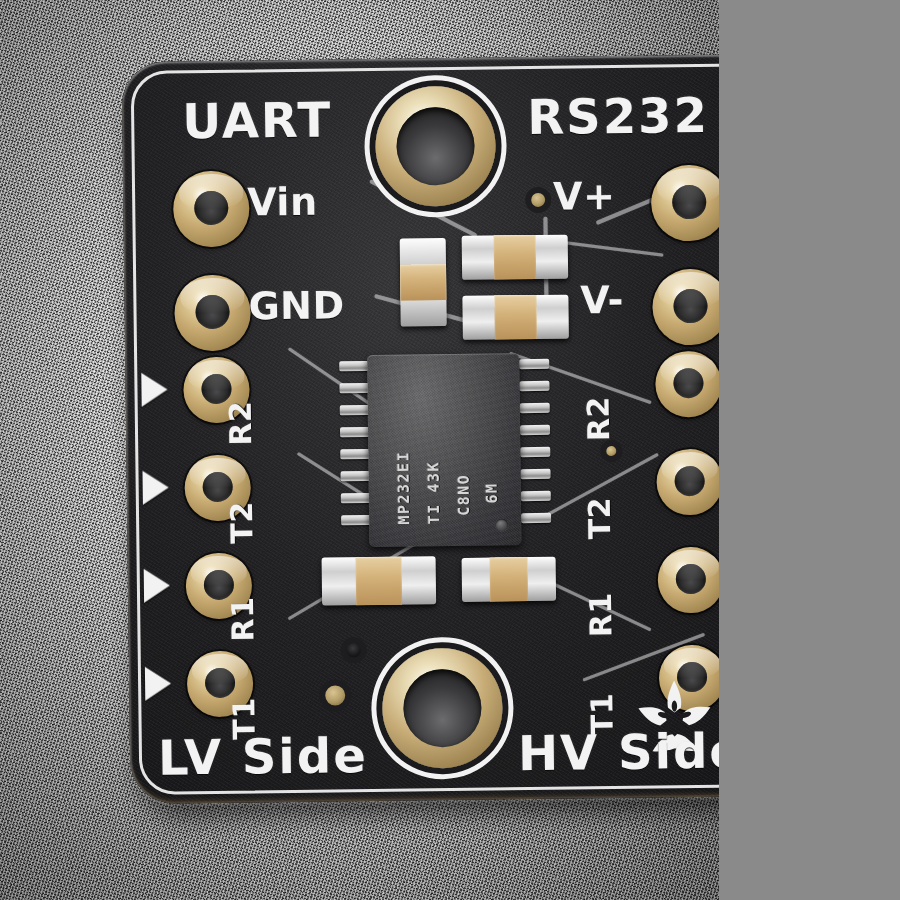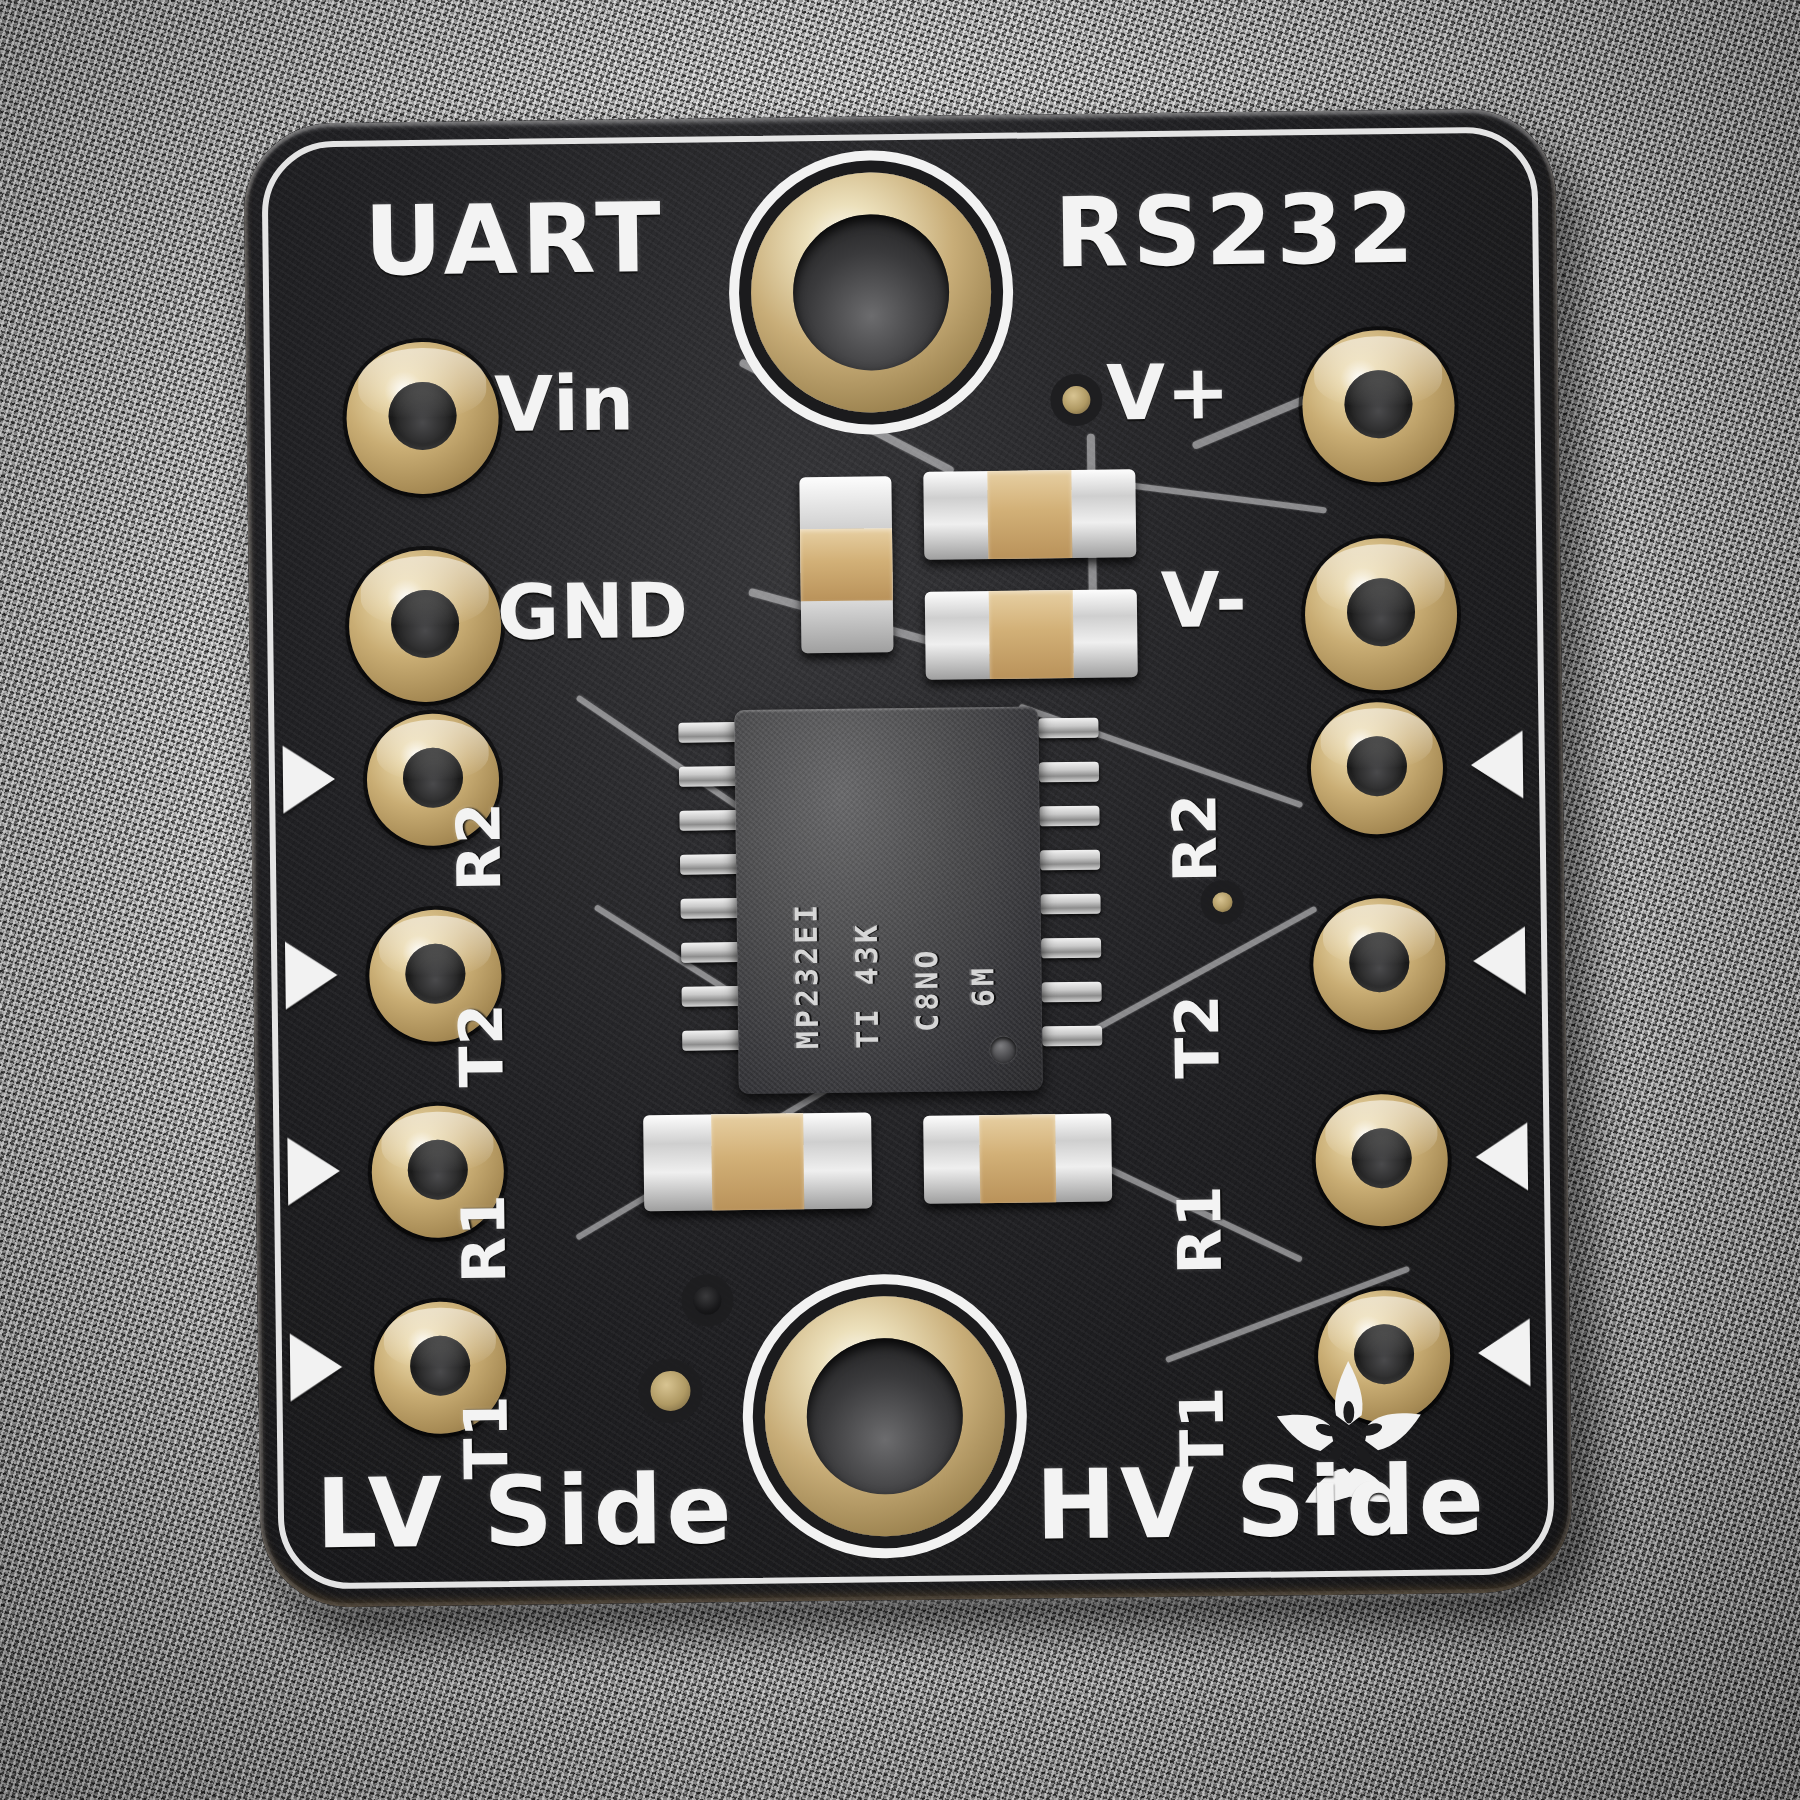--- a/index.html
+++ b/index.html
@@ -1,20 +1,20 @@
 <!DOCTYPE html>
 <html><head>
 <meta charset="utf-8">
 <title>PCB Product Photo</title>
 <style>
   html,body{margin:0;padding:0;background:#8a8a8a;}
   body{width:900px;height:900px;overflow:hidden;font-family:"Liberation Sans",sans-serif;}
 
   
-  #scene{position:relative;width:900px;height:900px;overflow:hidden;
+  #scene{position:relative;width:719px;height:900px;overflow:hidden;
          background:#15803d;}
   #bg-texture{position:absolute;inset:0;
     background-color:#9a9a9a;
     background-image:
       repeating-linear-gradient(107deg, rgba(255,255,255,.55) 0 1px, rgba(0,0,0,0) 1px 3px),
       repeating-linear-gradient(17deg, rgba(0,0,0,.50) 0 1px, rgba(0,0,0,0) 1px 3px),
       repeating-linear-gradient(73deg, rgba(255,255,255,.30) 0 1px, rgba(0,0,0,0) 1px 4px),
       repeating-linear-gradient(149deg, rgba(0,0,0,.35) 0 1px, rgba(0,0,0,0) 1px 4px),
       repeating-linear-gradient(0deg, rgba(255,255,255,.18) 0 1px, rgba(0,0,0,0) 1px 2px),
       radial-gradient(circle at 45% 40%, #b4b4b4 0%, #8f8f8f 60%, #6e6e6e 100%);

